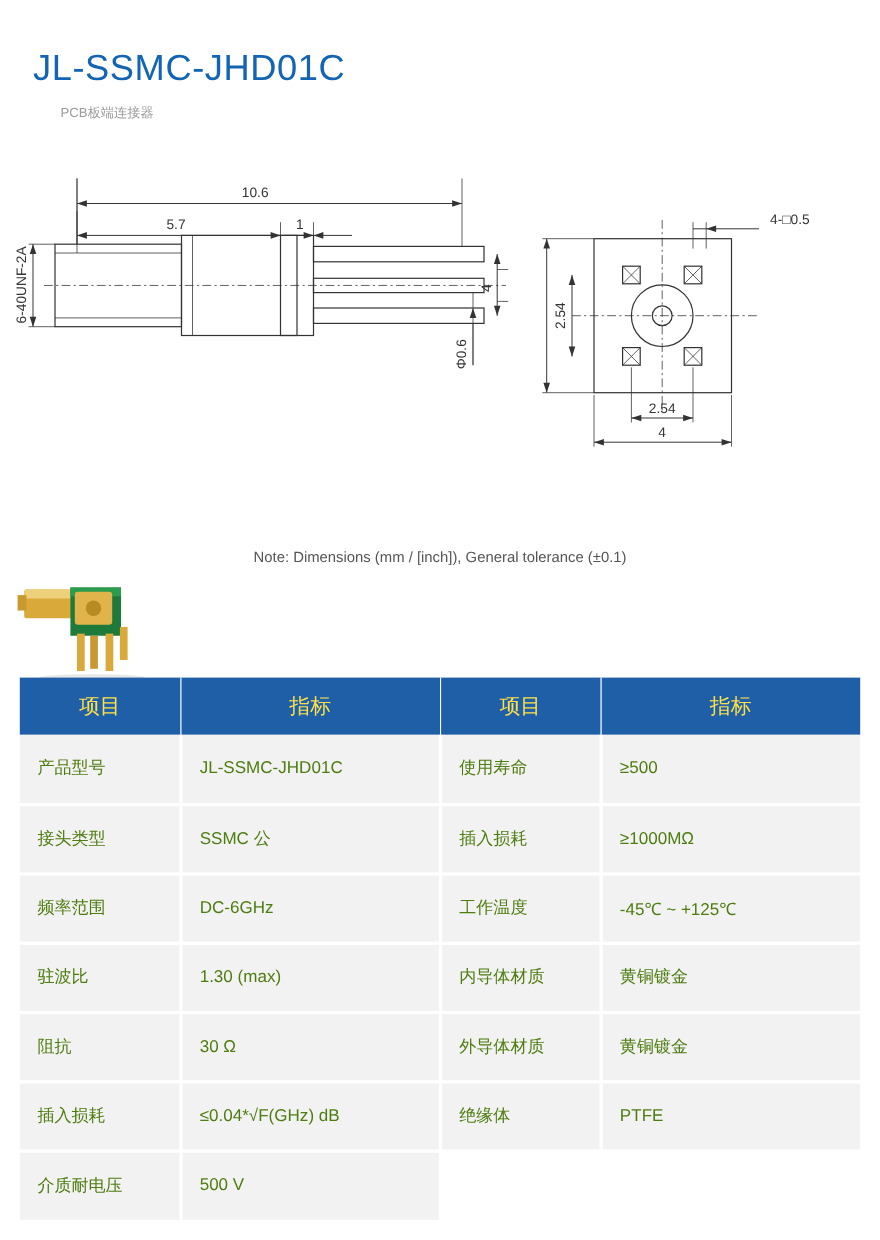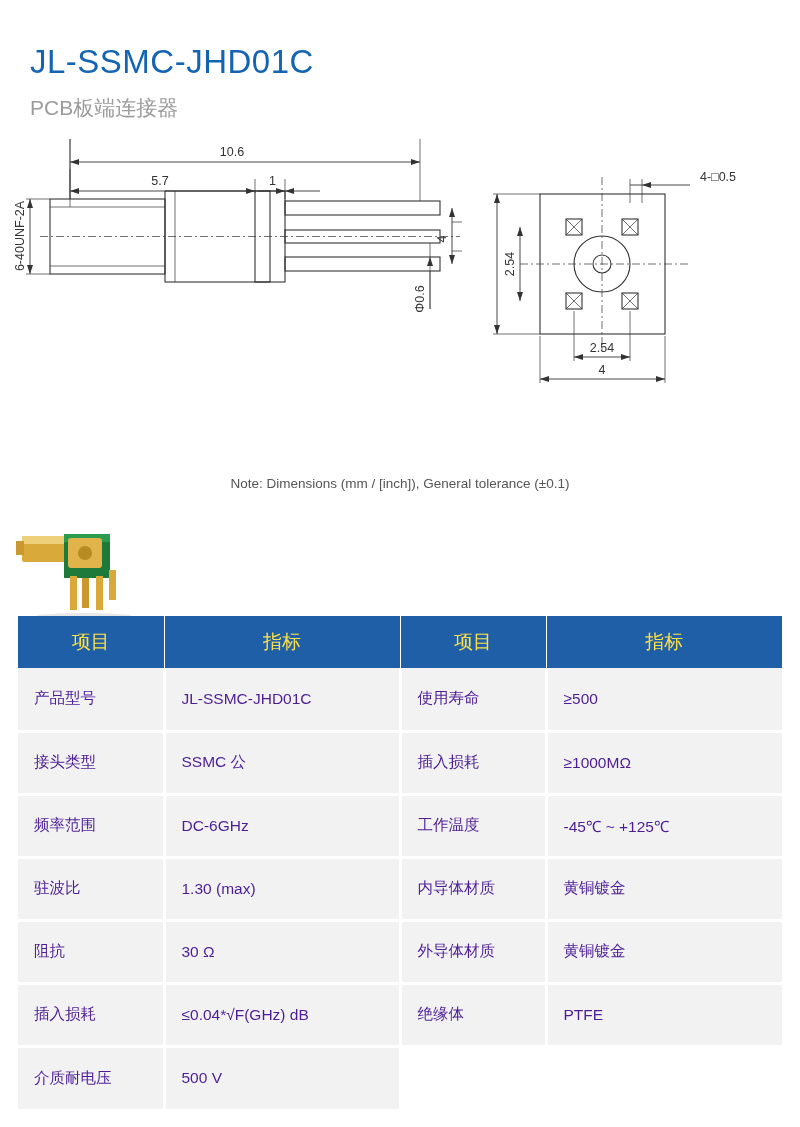--- a/index.html
+++ b/index.html
@@ -19,31 +19,32 @@
   .header { padding: 44px 0 0 30px; }
   .title {
     font-size: 33px;
     color: #1464b4;
     letter-spacing: 0.5px;
     font-weight: 400;
     line-height: 1.1;
   }
   .subtitle {
     margin-top: 14px;
-    font-size: 21px;
+    font-size: 12px;
     color: #9b9b9b;
     font-weight: 400;
+    margin-left: 25px;
   }
 
   
   .drawing {
     position: relative;
     width: 800px;
     height: 330px;
-    margin-top: 17px;
+    margin-top: 51px;
   }
   .drawing svg { display:block; }
 
   
   .notes {
     text-align: center;
     margin-top: 4px;
   }
   .note-cn {
     font-size: 13.5px;
@@ -83,21 +84,21 @@
     font-size: 19px;
     font-weight: 400;
     height: 52px;
     text-align: center;
     border-right: 1px solid #ffffff;
   }
   thead th:last-child { border-right: none; }
   tbody td {
     height: 63px;
     font-size: 15.5px;
-    color: #4c1d95;
+    color: #4d7c0f;
     background: #f2f2f2;
     border-bottom: 3px solid #ffffff;
     border-right: 3px solid #ffffff;
     padding: 0 16px;
     vertical-align: middle;
   }
   tbody td.label { text-align: left; }
   tbody td.value { text-align: left; }
   tbody td:last-child { border-right: none; }
   tbody tr:last-child td { border-bottom: none; }

